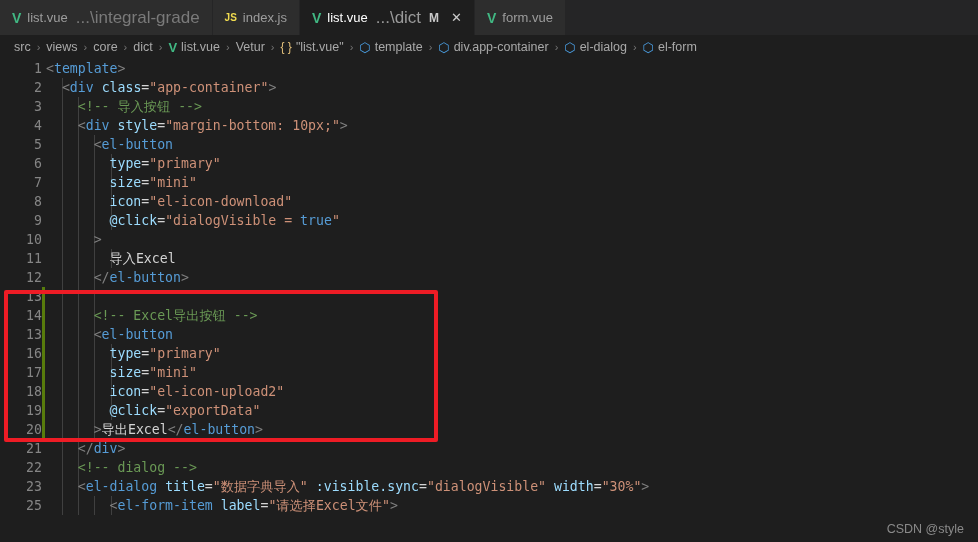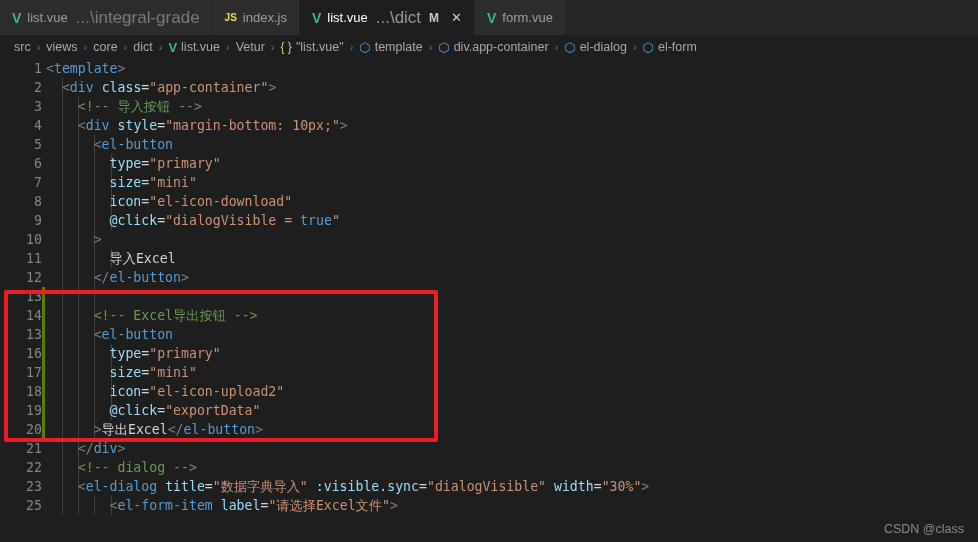--- a/index.html
+++ b/index.html
@@ -246,13 +246,13 @@
     <div class="row"><span class="lnum">19</span><span class="gitbar"></span><span class="ind" style="left: 62px;"></span><span class="ind" style="left: 78.2px;"></span><span class="ind" style="left: 94.4px;"></span><span class="ind" style="left: 110.6px;"></span><span class="code"><span class="t-txt">        </span><span class="t-attr">@click</span><span class="t-eq">=</span><span class="t-str">"exportData"</span></span></div>
     <div class="row"><span class="lnum">20</span><span class="gitbar"></span><span class="ind" style="left: 62px;"></span><span class="ind" style="left: 78.2px;"></span><span class="ind" style="left: 94.4px;"></span><span class="code"><span class="t-txt">      </span><span class="t-punct">&gt;</span><span class="t-txt">导出Excel</span><span class="t-punct">&lt;/</span><span class="t-tag">el-button</span><span class="t-punct">&gt;</span></span></div>
     <div class="row"><span class="lnum">21</span><span class="ind" style="left: 62px;"></span><span class="ind" style="left: 78.2px;"></span><span class="code"><span class="t-txt">    </span><span class="t-punct">&lt;/</span><span class="t-tag">div</span><span class="t-punct">&gt;</span></span></div>
     <div class="row"><span class="lnum">22</span><span class="ind" style="left: 62px;"></span><span class="ind" style="left: 78.2px;"></span><span class="code"><span class="t-txt">    </span><span class="t-cmt">&lt;!-- dialog --&gt;</span></span></div>
     <div class="row"><span class="lnum">23</span><span class="ind" style="left: 62px;"></span><span class="ind" style="left: 78.2px;"></span><span class="code"><span class="t-txt">    </span><span class="t-punct">&lt;</span><span class="t-tag">el-dialog</span><span class="t-txt"> </span><span class="t-attr">title</span><span class="t-eq">=</span><span class="t-str">"数据字典导入"</span><span class="t-txt"> </span><span class="t-attr">:visible.sync</span><span class="t-eq">=</span><span class="t-str">"dialogVisible"</span><span class="t-txt"> </span><span class="t-attr">width</span><span class="t-eq">=</span><span class="t-str">"30%"</span><span class="t-punct">&gt;</span></span></div>
     <div class="row"><span class="lnum">25</span><span class="ind" style="left: 62px;"></span><span class="ind" style="left: 78.2px;"></span><span class="ind" style="left: 94.4px;"></span><span class="ind" style="left: 110.6px;"></span><span class="code"><span class="t-txt">        </span><span class="t-punct">&lt;</span><span class="t-tag">el-form-item</span><span class="t-txt"> </span><span class="t-attr">label</span><span class="t-eq">=</span><span class="t-str">"请选择Excel文件"</span><span class="t-punct">&gt;</span></span></div>
   </div>
 
 <div id="annot-box"></div>
 
-<div id="watermark">CSDN @class</div>
+<div id="watermark">CSDN @style</div>
 
 </body></html>

